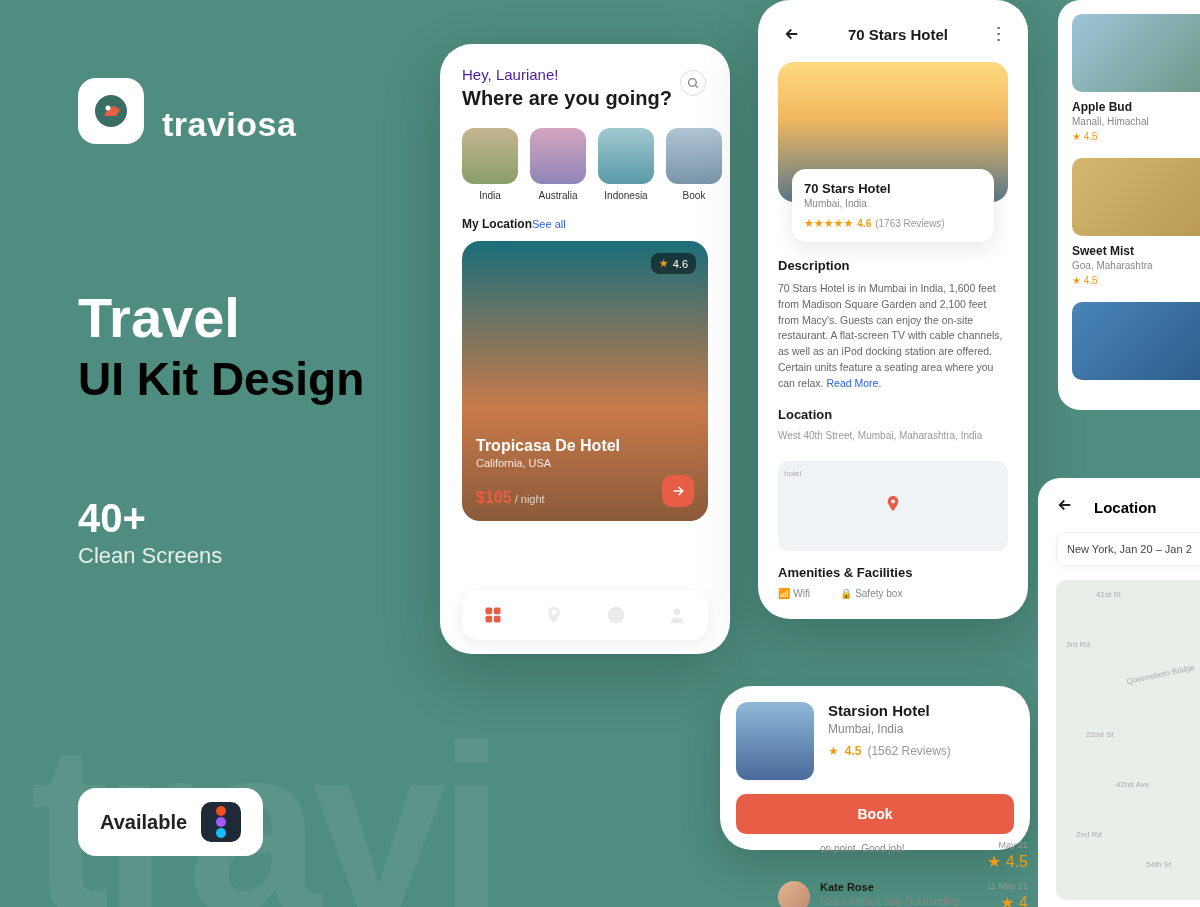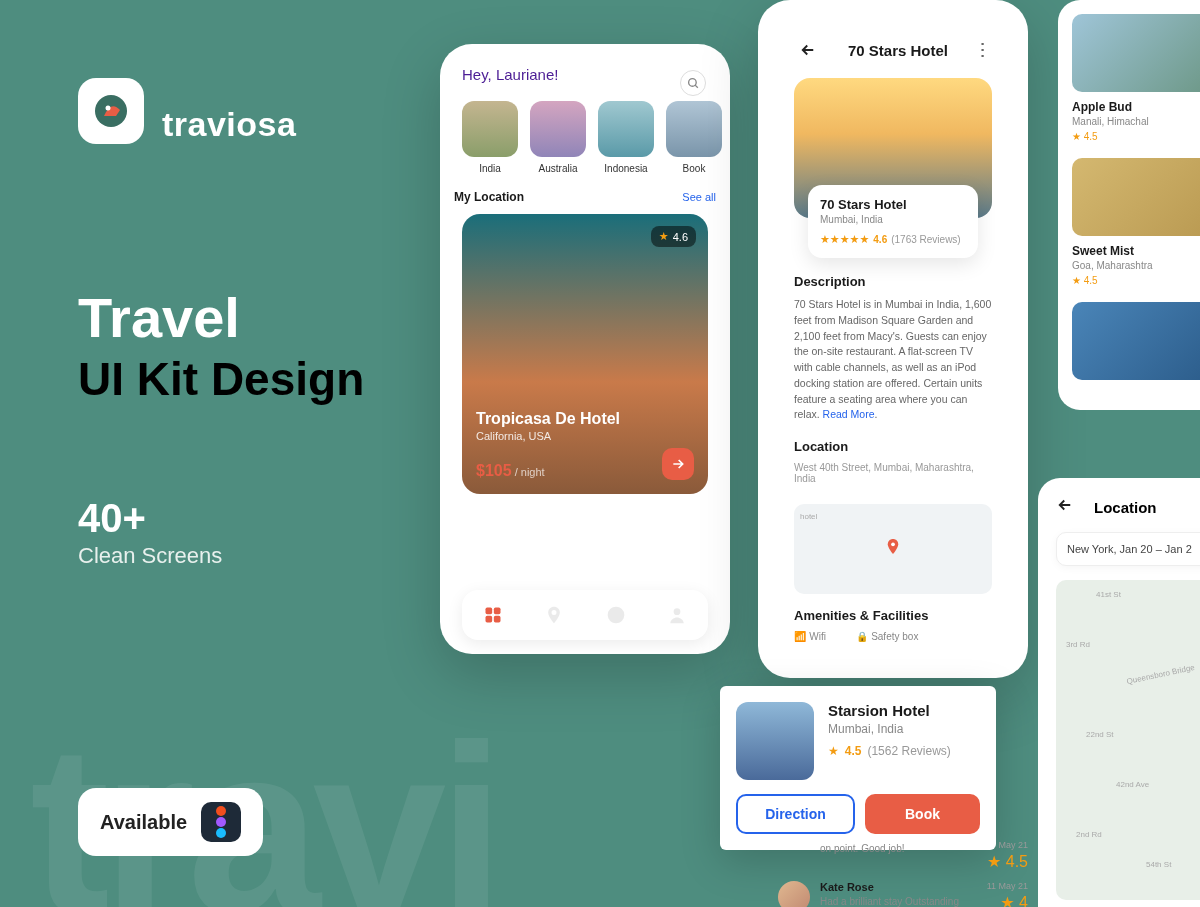--- a/index.html
+++ b/index.html
@@ -21,56 +21,56 @@
 .phone{background:#fff;border-radius:32px;box-shadow:0 20px 60px rgba(0,0,0,0.2);overflow:hidden}
 .phone1{position:absolute;top:44px;left:440px;width:290px;height:610px;padding:22px 0}
 .p1-header{padding:0 22px}
 .p1-hey{font-size:15px;color:#4c1d95}
 .p1-where{font-size:20px;font-weight:700;color:#1a1a1a;margin-top:4px}
 .p1-search{position:absolute;top:26px;right:24px;width:26px;height:26px;border:1.5px solid #ddd;border-radius:50%;display:flex;align-items:center;justify-content:center}
 .cat-row{display:flex;gap:12px;padding:18px 22px 0;overflow:hidden}
 .cat{flex-shrink:0;text-align:center}
 .cat-img{width:56px;height:56px;border-radius:12px;background:linear-gradient(135deg,#a8c5e0,#7fa89e)}
 .cat-name{font-size:10px;color:#333;margin-top:6px}
-.p1-sec{display:flex;justify-content:space-between;align-items:center;padding:16px 14px 10px}
+.p1-sec{display:flex;justify-content:flex-start;align-items:center;padding:16px 22px 10px}
 .p1-sec .l{font-size:12px;font-weight:600;color:#1a1a1a}
 .p1-sec .r{font-size:11px;color:#2563eb;font-weight:500}
 .feat-card{margin:0 22px;height:280px;border-radius:18px;background:linear-gradient(180deg,#1a6e7a 0%,#c97a4a 60%,#8a5a3a 100%);position:relative;overflow:hidden}
 .feat-rating{position:absolute;top:12px;right:12px;background:rgba(0,0,0,0.5);border-radius:8px;padding:4px 8px;display:flex;align-items:center;gap:4px;color:#fff;font-size:11px}
 .feat-info{position:absolute;bottom:14px;left:14px;right:14px}
 .feat-title{color:#fff;font-size:16px;font-weight:700}
 .feat-loc{color:rgba(255,255,255,0.85);font-size:11px;margin-top:2px}
 .feat-price{color:#e85d45;font-size:16px;font-weight:700;margin-top:20px}
 .feat-price span{color:rgba(255,255,255,0.7);font-size:11px;font-weight:400}
 .feat-arrow{position:absolute;bottom:14px;right:14px;width:32px;height:32px;background:#e85d45;border-radius:10px;display:flex;align-items:center;justify-content:center;color:#fff}
 .tabbar{position:absolute;bottom:14px;left:22px;right:22px;height:50px;background:#fff;border-radius:16px;box-shadow:0 4px 16px rgba(0,0,0,0.08);display:flex;align-items:center;justify-content:space-around}
 .tab-i{width:20px;height:20px;opacity:0.3}
 .tab-i.active{opacity:1}
-.phone2{position:absolute;top:0;left:758px;width:270px;padding:36px}
+.phone2{position:absolute;top:0;left:758px;width:270px;padding:20px}
 .p2-top{display:flex;align-items:center;justify-content:space-between;margin-bottom:14px}
 .p2-back{width:28px;height:28px;display:flex;align-items:center;justify-content:center}
 .p2-title{font-size:15px;font-weight:700;color:#1a1a1a}
 .p2-dots{font-size:18px;color:#666;transform:rotate(90deg)}
 .p2-img{height:140px;border-radius:16px;background:linear-gradient(180deg,#ffd980 0%,#f0b860 40%,#5a7a8a 100%);position:relative}
 .p2-card{position:absolute;left:14px;right:14px;bottom:-40px;background:#fff;border-radius:14px;padding:12px;box-shadow:0 6px 20px rgba(0,0,0,0.1)}
 .p2-card h4{font-size:13px;font-weight:700;color:#1a1a1a}
 .p2-card .loc{font-size:10px;color:#888;margin-top:2px}
 .p2-stars{margin-top:8px;display:flex;align-items:center;gap:4px;font-size:10px}
 .p2-stars .s{color:#f39c12;font-size:11px}
 .p2-stars .n{color:#f39c12;font-weight:600}
 .p2-stars .r{color:#999}
 .p2-section{margin-top:56px}
 .p2-h{font-size:13px;font-weight:700;color:#1a1a1a;margin-bottom:8px}
 .p2-desc{font-size:10.5px;color:#666;line-height:1.5}
 .p2-desc a{color:#2563eb;text-decoration:none}
 .p2-addr{font-size:10px;color:#999;margin-top:3px;margin-bottom:20px}
 .p2-map{height:90px;border-radius:10px;background:#f0f3f5;position:relative;overflow:hidden;margin-bottom:14px}
 .p2-pin{position:absolute;top:50%;left:50%;transform:translate(-50%,-50%);color:#e85d45;font-size:18px}
 .p2-amen{display:flex;gap:30px;font-size:10px;color:#888;margin-top:8px}
-.starsion{position:absolute;top:686px;left:720px;width:276px;background:#fff;border-radius:6px;padding:16px;box-shadow:0 12px 40px rgba(0,0,0,0.18)}
+.starsion{position:absolute;top:686px;left:720px;width:310px;background:#fff;border-radius:32px;padding:16px;box-shadow:0 12px 40px rgba(0,0,0,0.18)}
 .starsion-top{display:flex;gap:14px}
 .starsion-img{width:78px;height:78px;border-radius:12px;background:linear-gradient(180deg,#8fb8d8,#4a6a9a);flex-shrink:0}
 .starsion-info h4{font-size:15px;font-weight:700;color:#1a1a1a}
 .starsion-info .loc{font-size:12px;color:#888;margin-top:3px}
 .starsion-rate{margin-top:8px;font-size:12px;display:flex;align-items:center;gap:6px}
 .starsion-rate .s{color:#f39c12}
 .starsion-rate .n{color:#f39c12;font-weight:600}
 .starsion-rate .r{color:#999}
 .starsion-btns{display:flex;gap:10px;margin-top:14px}
 .btn{flex:1;height:40px;border-radius:10px;display:flex;align-items:center;justify-content:center;font-size:14px;font-weight:600;cursor:pointer}
@@ -142,20 +142,21 @@
 
 <div class="phone phone1">
   <div class="p1-search">
     <svg width="13" height="13" viewBox="0 0 24 24" fill="none" stroke="#888" stroke-width="2.5">
         <circle cx="10" cy="10" r="7"></circle>
         <line x1="20" y1="20" x2="15" y2="15"></line>
       </svg>
   </div>
   <div class="p1-header">
     <div class="p1-hey">Hey, Lauriane!</div>
+    <div class="p1-where">Where are you going?</div>
   </div>
   <div class="cat-row">
     <div class="cat">
         <div class="cat-img india"></div>
         <div class="cat-name">India</div>
       </div>
     <div class="cat">
         <div class="cat-img aus"></div>
         <div class="cat-name">Australia</div>
       </div>
@@ -260,21 +261,20 @@
       <h4>Starsion Hotel</h4>
       <div class="loc">Mumbai, India</div>
       <div class="starsion-rate">
         <span class="s">★</span>
         <span class="n">4.5</span>
         <span class="r">(1562 Reviews)</span>
       </div>
     </div>
   </div>
   <div class="starsion-btns">
-    <div class="btn btn-outline">Direction</div>
     <div class="btn btn-fill">Book</div>
   </div>
 </div>
 
 <div class="phone3">
   <div class="card3">
     <div class="c3-img"></div>
     <div class="c3-t">Apple Bud</div>
     <div class="c3-l">Manali, Himachal</div>
     <div class="c3-r">4.5</div>

